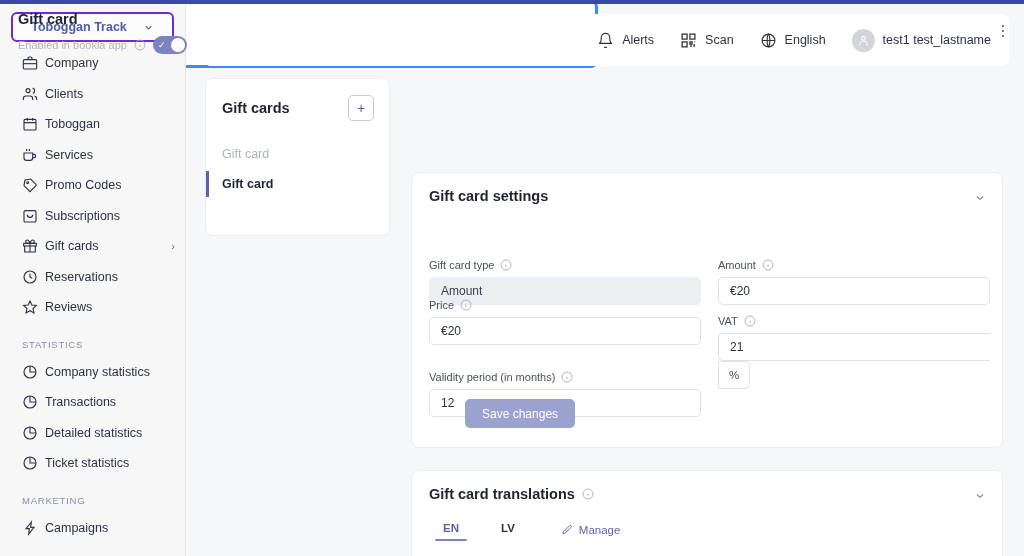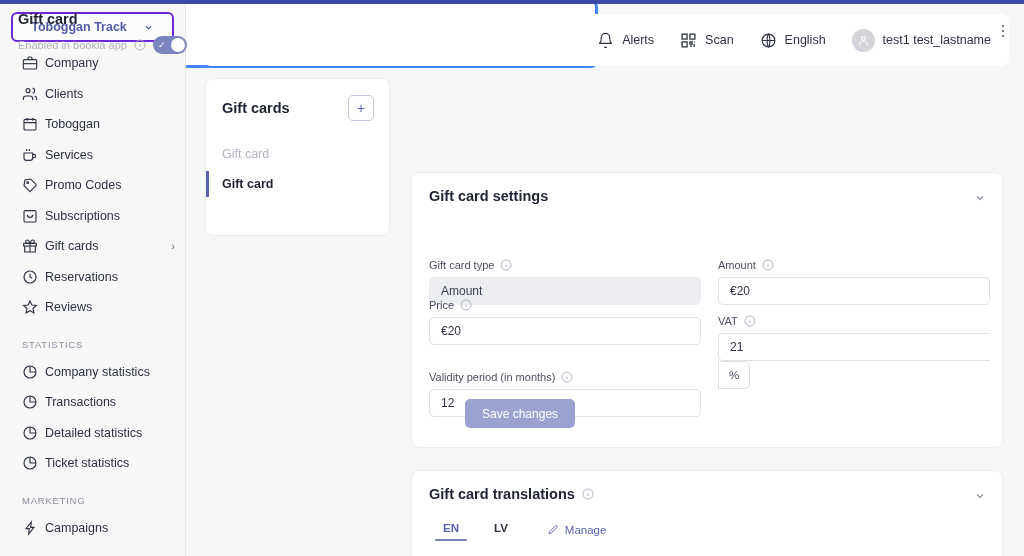--- a/index.html
+++ b/index.html
@@ -116,21 +116,21 @@
     width: 32px; height: 28px; border: 1px solid #dfe1e7; border-radius: 0 5px 5px 0;
     display: flex; align-items: center; justify-content: center;
     font-size: 11.5px; color: #4a4f5e; background: #fff;
   }
   .savebtn {
     position: absolute; top: 226px; left: 17px; height: 29px; padding: 0 17px;
     background: #9ba2cf; color: #fff; border: none; border-radius: 5px;
     font-size: 12px; font-family: "Liberation Sans", sans-serif; cursor: pointer; margin-left: 36px;
   }
 
-  .tabs { position: absolute; top: 47px; left: 17px; display: flex; align-items: center; gap: 7px; }
+  .tabs { position: absolute; top: 47px; left: 17px; display: flex; align-items: center; gap: 14px; }
   .tab {
     font-size: 11.5px; font-weight: bold; padding: 4px 14px 7px 14px;
     color: #2d3142; cursor: pointer; position: relative;
   }
   .tab.active { color: #5b63b0; }
   .tab.active::after {
     content: ""; position: absolute; bottom: 0; left: 6px; right: 6px;
     height: 2.5px; background: #7c84c0; border-radius: 2px;
   }
   .manage {

